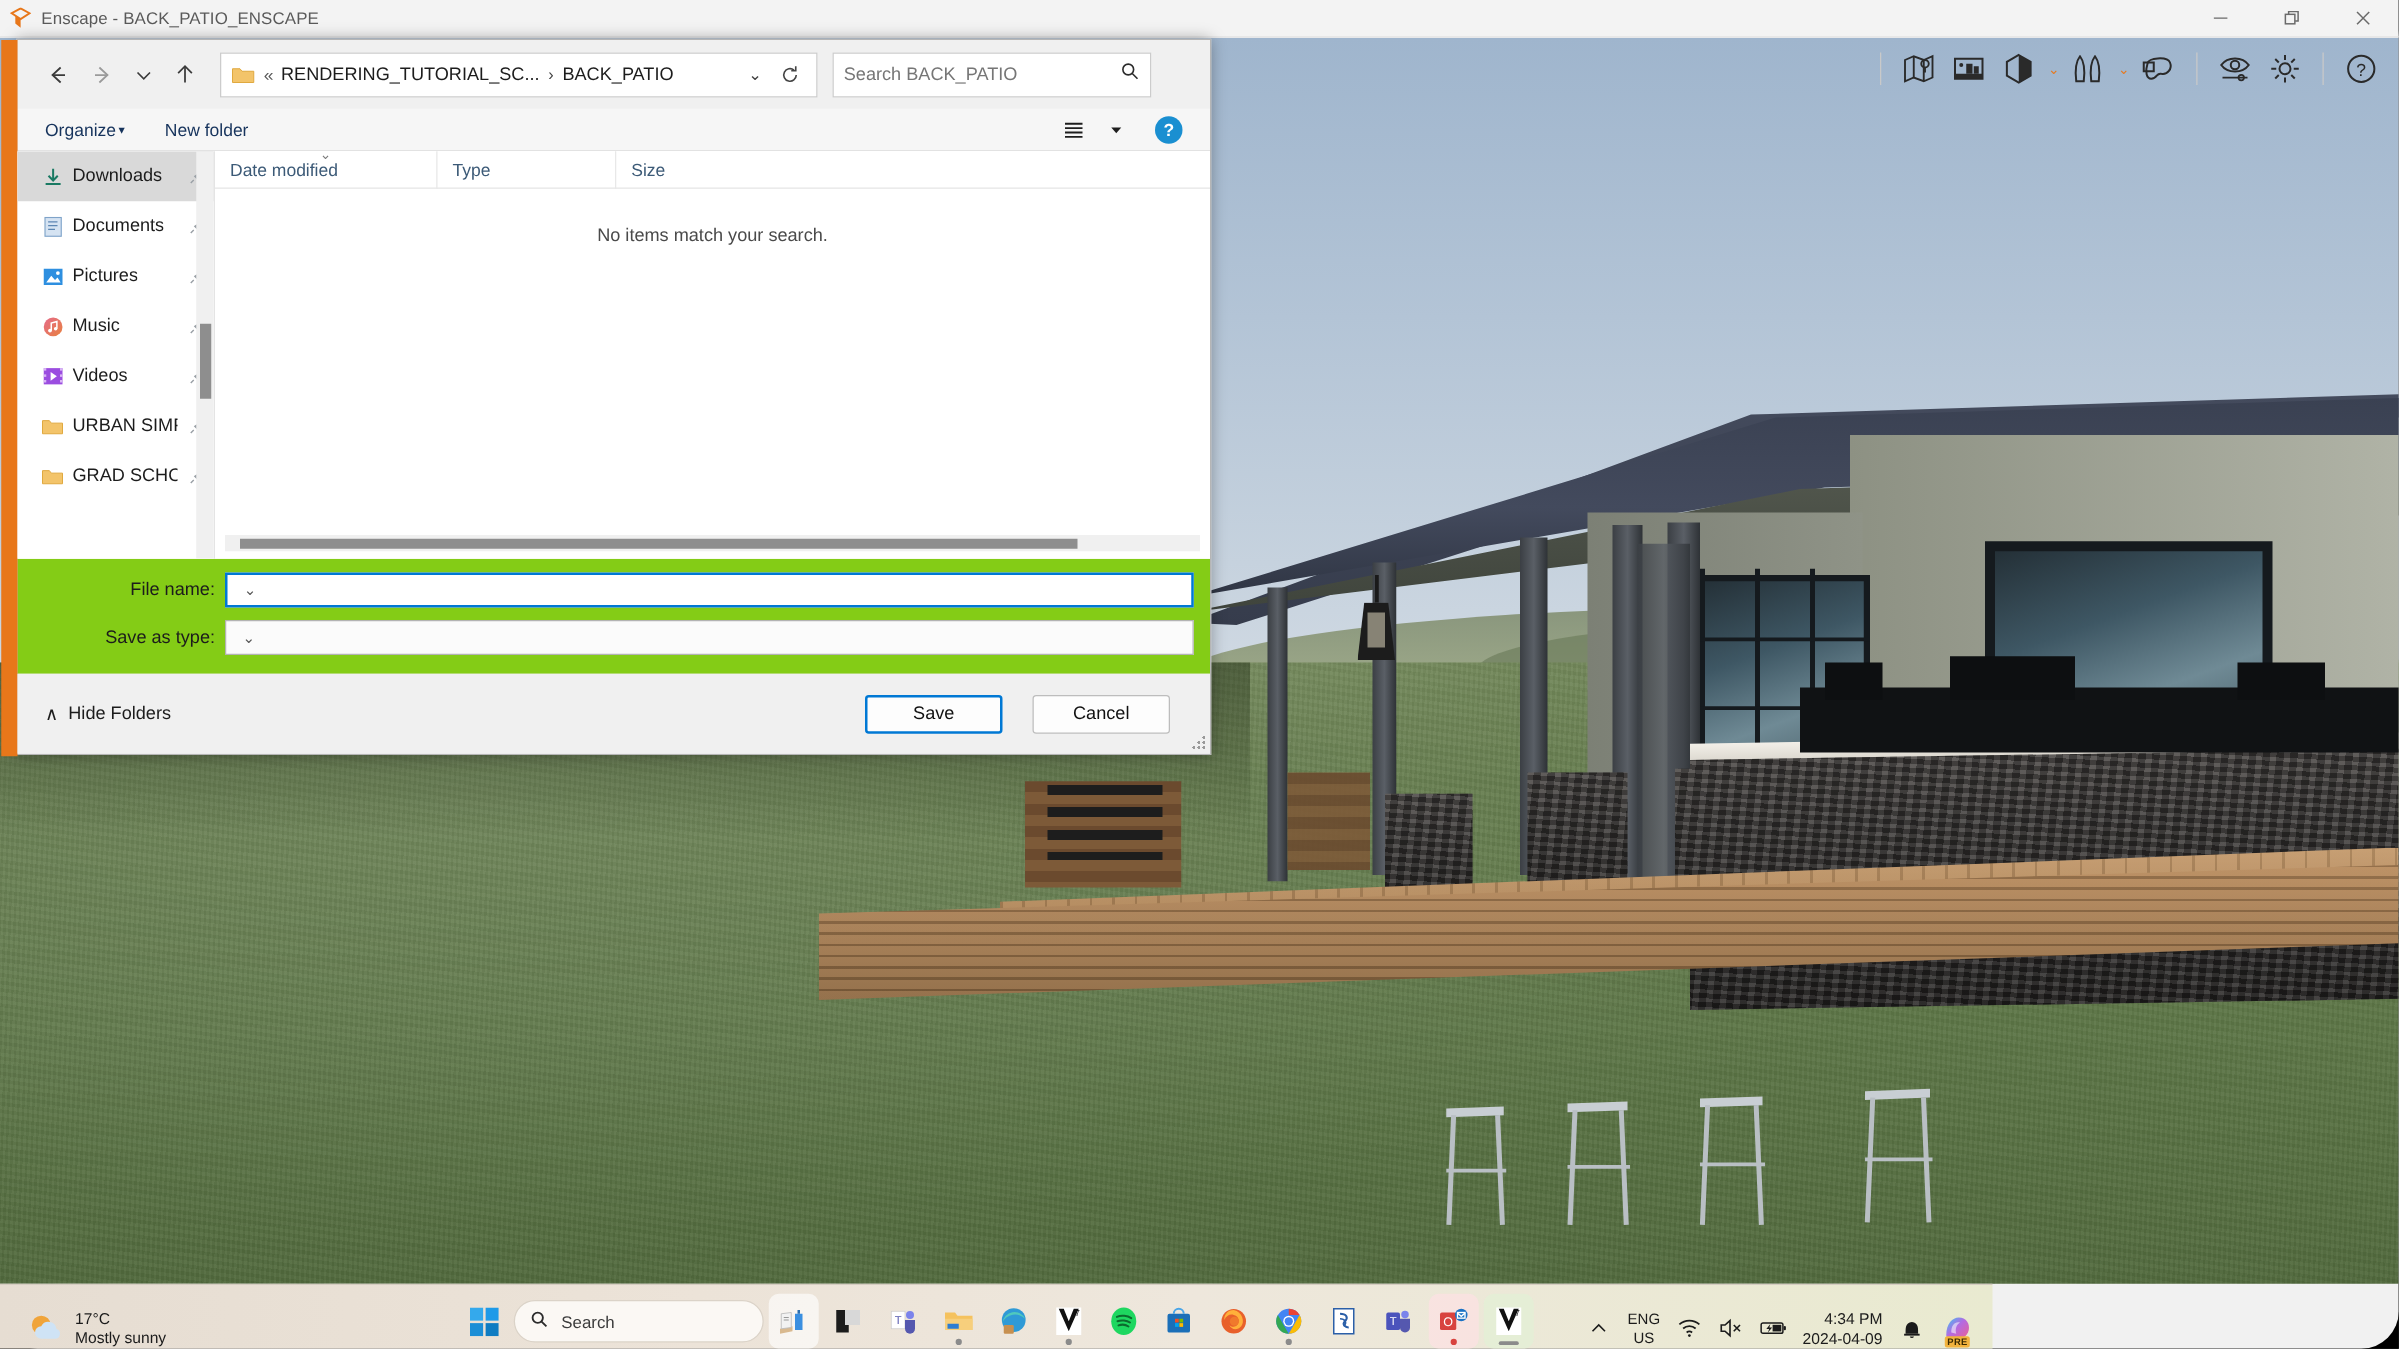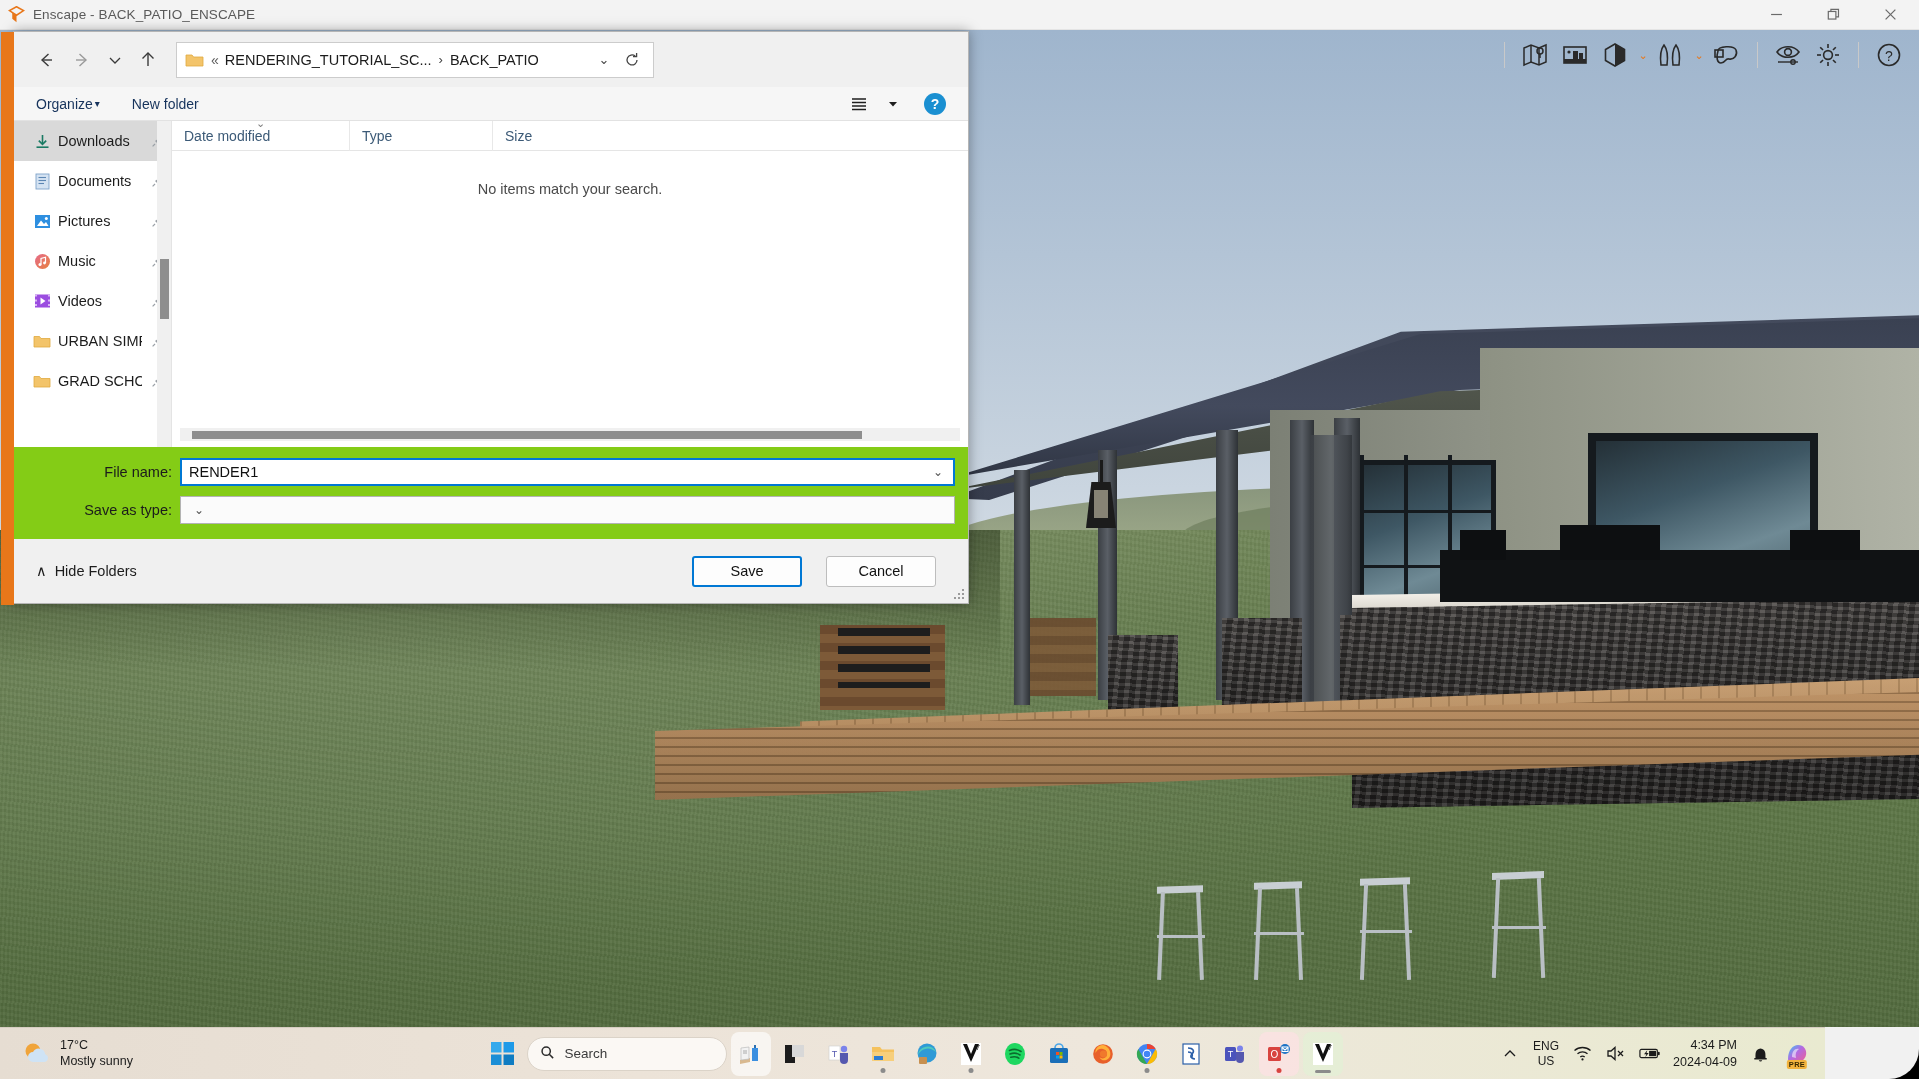--- a/index.html
+++ b/index.html
@@ -267,23 +267,23 @@
       radial-gradient(circle at 2px 10px, #9a9a9a 1px, transparent 1.2px),
       radial-gradient(circle at 6px 10px, #9a9a9a 1px, transparent 1.2px),
       radial-gradient(circle at 10px 10px, #9a9a9a 1px, transparent 1.2px),
       radial-gradient(circle at 6px 6px, #9a9a9a 1px, transparent 1.2px),
       radial-gradient(circle at 10px 6px, #9a9a9a 1px, transparent 1.2px),
       radial-gradient(circle at 10px 2px, #9a9a9a 1px, transparent 1.2px);
   }
 
   
   .taskbar{
-    position:absolute; left:0; bottom:0; width:1825px; height:52px;
+    position:absolute; left:0; bottom:0; width:1594px; height:52px;
     background: linear-gradient(to right,#e6ddd2 0%, #ece3d8 35%, #eee7dc 60%, #e9ead0 100%);
-    display:flex; align-items:center;
+    display:flex; align-items:flex-end;
     border-top:1px solid #d6cdc2;
   }
   .weather{ display:flex; align-items:center; margin-left:22px; gap:10px;}
   .weather-icon{ width:28px; height:28px; position:relative;}
   .weather-txt{ font-size:12.5px; color:#1b1b1b; line-height:1.25; }
   .tb-center{ position:absolute; left:50%; transform:translateX(-50%); display:flex; align-items:center; gap:4px; }
   .start-btn{ width:40px; height:40px; display:flex; align-items:center; justify-content:center;}
   .search-pill{
     width:200px; height:34px; border-radius:17px; background:#fbf8f4; border:1px solid #dbd3c8;
     display:flex; align-items:center; padding:0 12px; gap:10px; font-size:13.5px; color:#3b3b3b;
@@ -535,20 +535,29 @@
         <span class="addr-seg">BACK_PATIO</span>
         <span class="addr-drop">⌄</span>
         <span class="addr-refresh">
           <svg width="16" height="16" viewBox="0 0 16 16">
             <path d="M13 8 A5 5 0 1 1 11.2 4.1" fill="none" stroke="#444" stroke-width="1.3"></path>
             <path d="M12.6 1 L12.6 4.6 L9 4.6" fill="none" stroke="#444" stroke-width="1.3"></path>
           </svg>
         </span>
       </div>
 
+      <div class="searchbar">
+        <input type="text" placeholder="Search BACK_PATIO" style="">
+        <span>
+          <svg width="16" height="16" viewBox="0 0 16 16">
+            <circle cx="6.6" cy="6.6" r="4.3" fill="none" stroke="#2b2b2b" stroke-width="1.3"></circle>
+            <line x1="9.8" y1="9.8" x2="14" y2="14" stroke="#2b2b2b" stroke-width="1.3"></line>
+          </svg>
+        </span>
+      </div>
     </div>
 
     <div class="dlg-cmd">
       <div class="cmd-item">
         <span>Organize</span>
         <span style="font-size:10px;">▾</span>
       </div>
       <div class="cmd-item">
         <span>New folder</span>
       </div>
@@ -735,21 +744,20 @@
         <div class="file-hscroll">
           <div class="file-hthumb"></div>
         </div>
       </div>
     </div>
 
     <div class="dlg-fields">
       <div class="fld-row">
         <div class="fld-label">File name:</div>
         <div class="fld-input focused">
-          <input type="text" value="RENDER1" style="">
           <span class="fchev">⌄</span>
         </div>
       </div>
       <div class="fld-row">
         <div class="fld-label">Save as type:</div>
         <div class="fld-input combo">
           <span class="fchev">⌄</span>
         </div>
       </div>
     </div>

